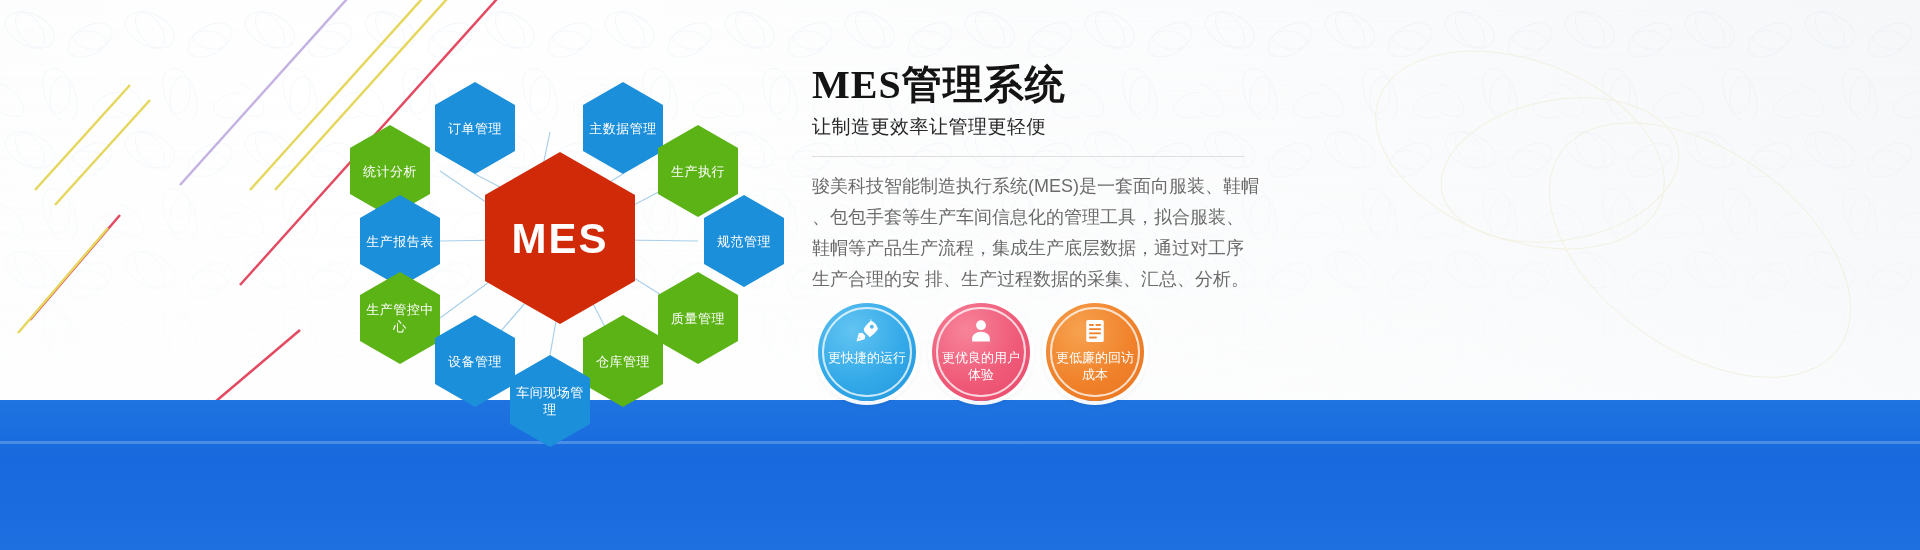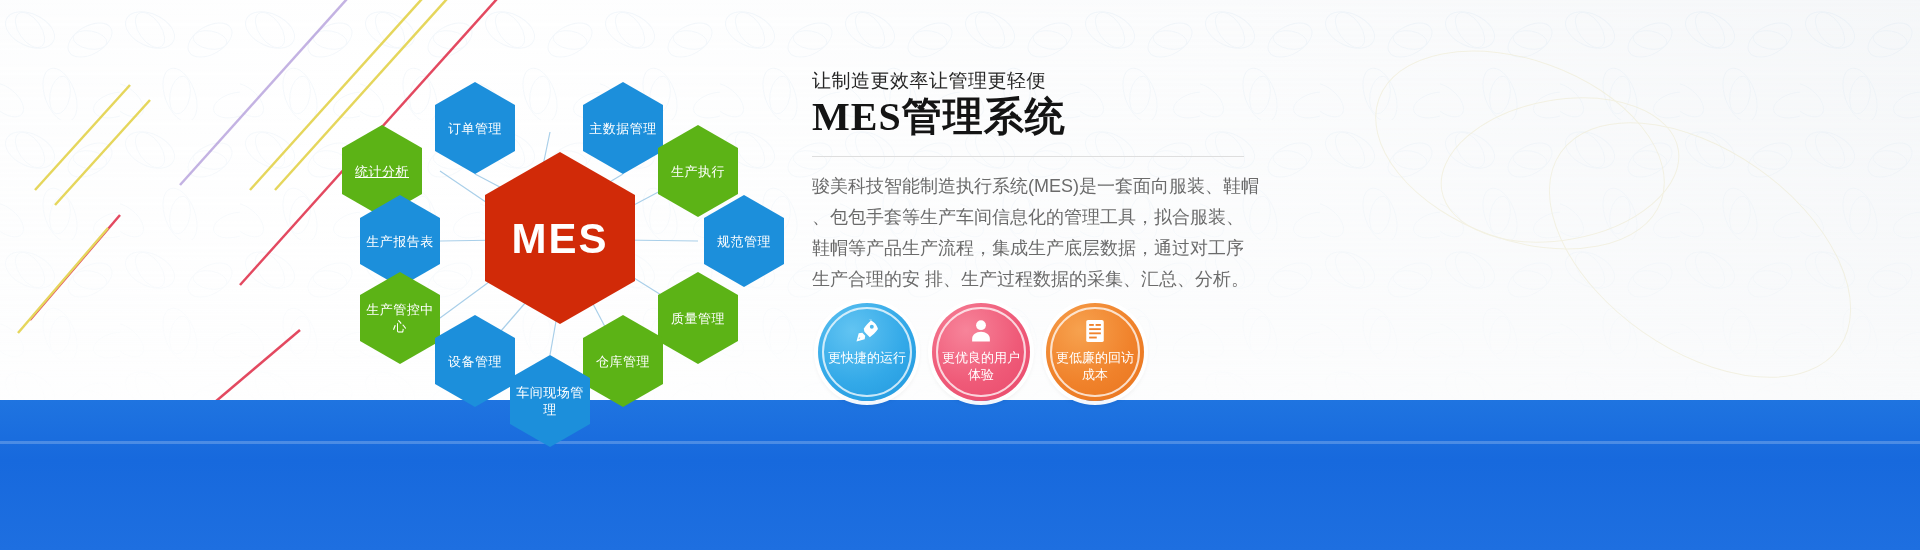--- a/index.html
+++ b/index.html
@@ -200,21 +200,21 @@
     <div class="hex center" style="left:155px; top:142px;">
       <span>MES</span>
     </div>
 
     <div class="hex blue" style="left:105px; top:72px;">
       <span>订单管理</span>
     </div>
     <div class="hex blue" style="left:253px; top:72px;">
       <span>主数据管理</span>
     </div>
-    <div class="hex green" style="left:12px; top:115px;text-decoration:underline;">
+    <div class="hex green" style="left:20px; top:115px;">
       <span>统计分析</span>
     </div>
     <div class="hex green" style="left:328px; top:115px;">
       <span>生产执行</span>
     </div>
     <div class="hex blue" style="left:30px; top:185px;">
       <span>生产报告表</span>
     </div>
     <div class="hex blue" style="left:328px; top:185px;margin-left:46px;">
       <span>规范管理</span>
@@ -230,22 +230,22 @@
     </div>
     <div class="hex green" style="left:253px; top:305px;">
       <span>仓库管理</span>
     </div>
     <div class="hex blue" style="left:180px; top:345px;">
       <span>车间现场管理</span>
     </div>
   </div>
 
   <div id="right-col">
+    <div id="title">MES管理系统</div>
     <div id="subtitle">让制造更效率让管理更轻便</div>
-    <div id="title">MES管理系统</div>
     <div id="divider"></div>
     <div id="paragraph">
       <div class="pline">骏美科技智能制造执行系统(MES)是一套面向服装、鞋帽</div>
       <div class="pline">、包包手套等生产车间信息化的管理工具，拟合服装、</div>
       <div class="pline">鞋帽等产品生产流程，集成生产底层数据，通过对工序</div>
       <div class="pline">生产合理的安 排、生产过程数据的采集、汇总、分析。</div>
     </div>
   </div>
 
   <div id="badges">

